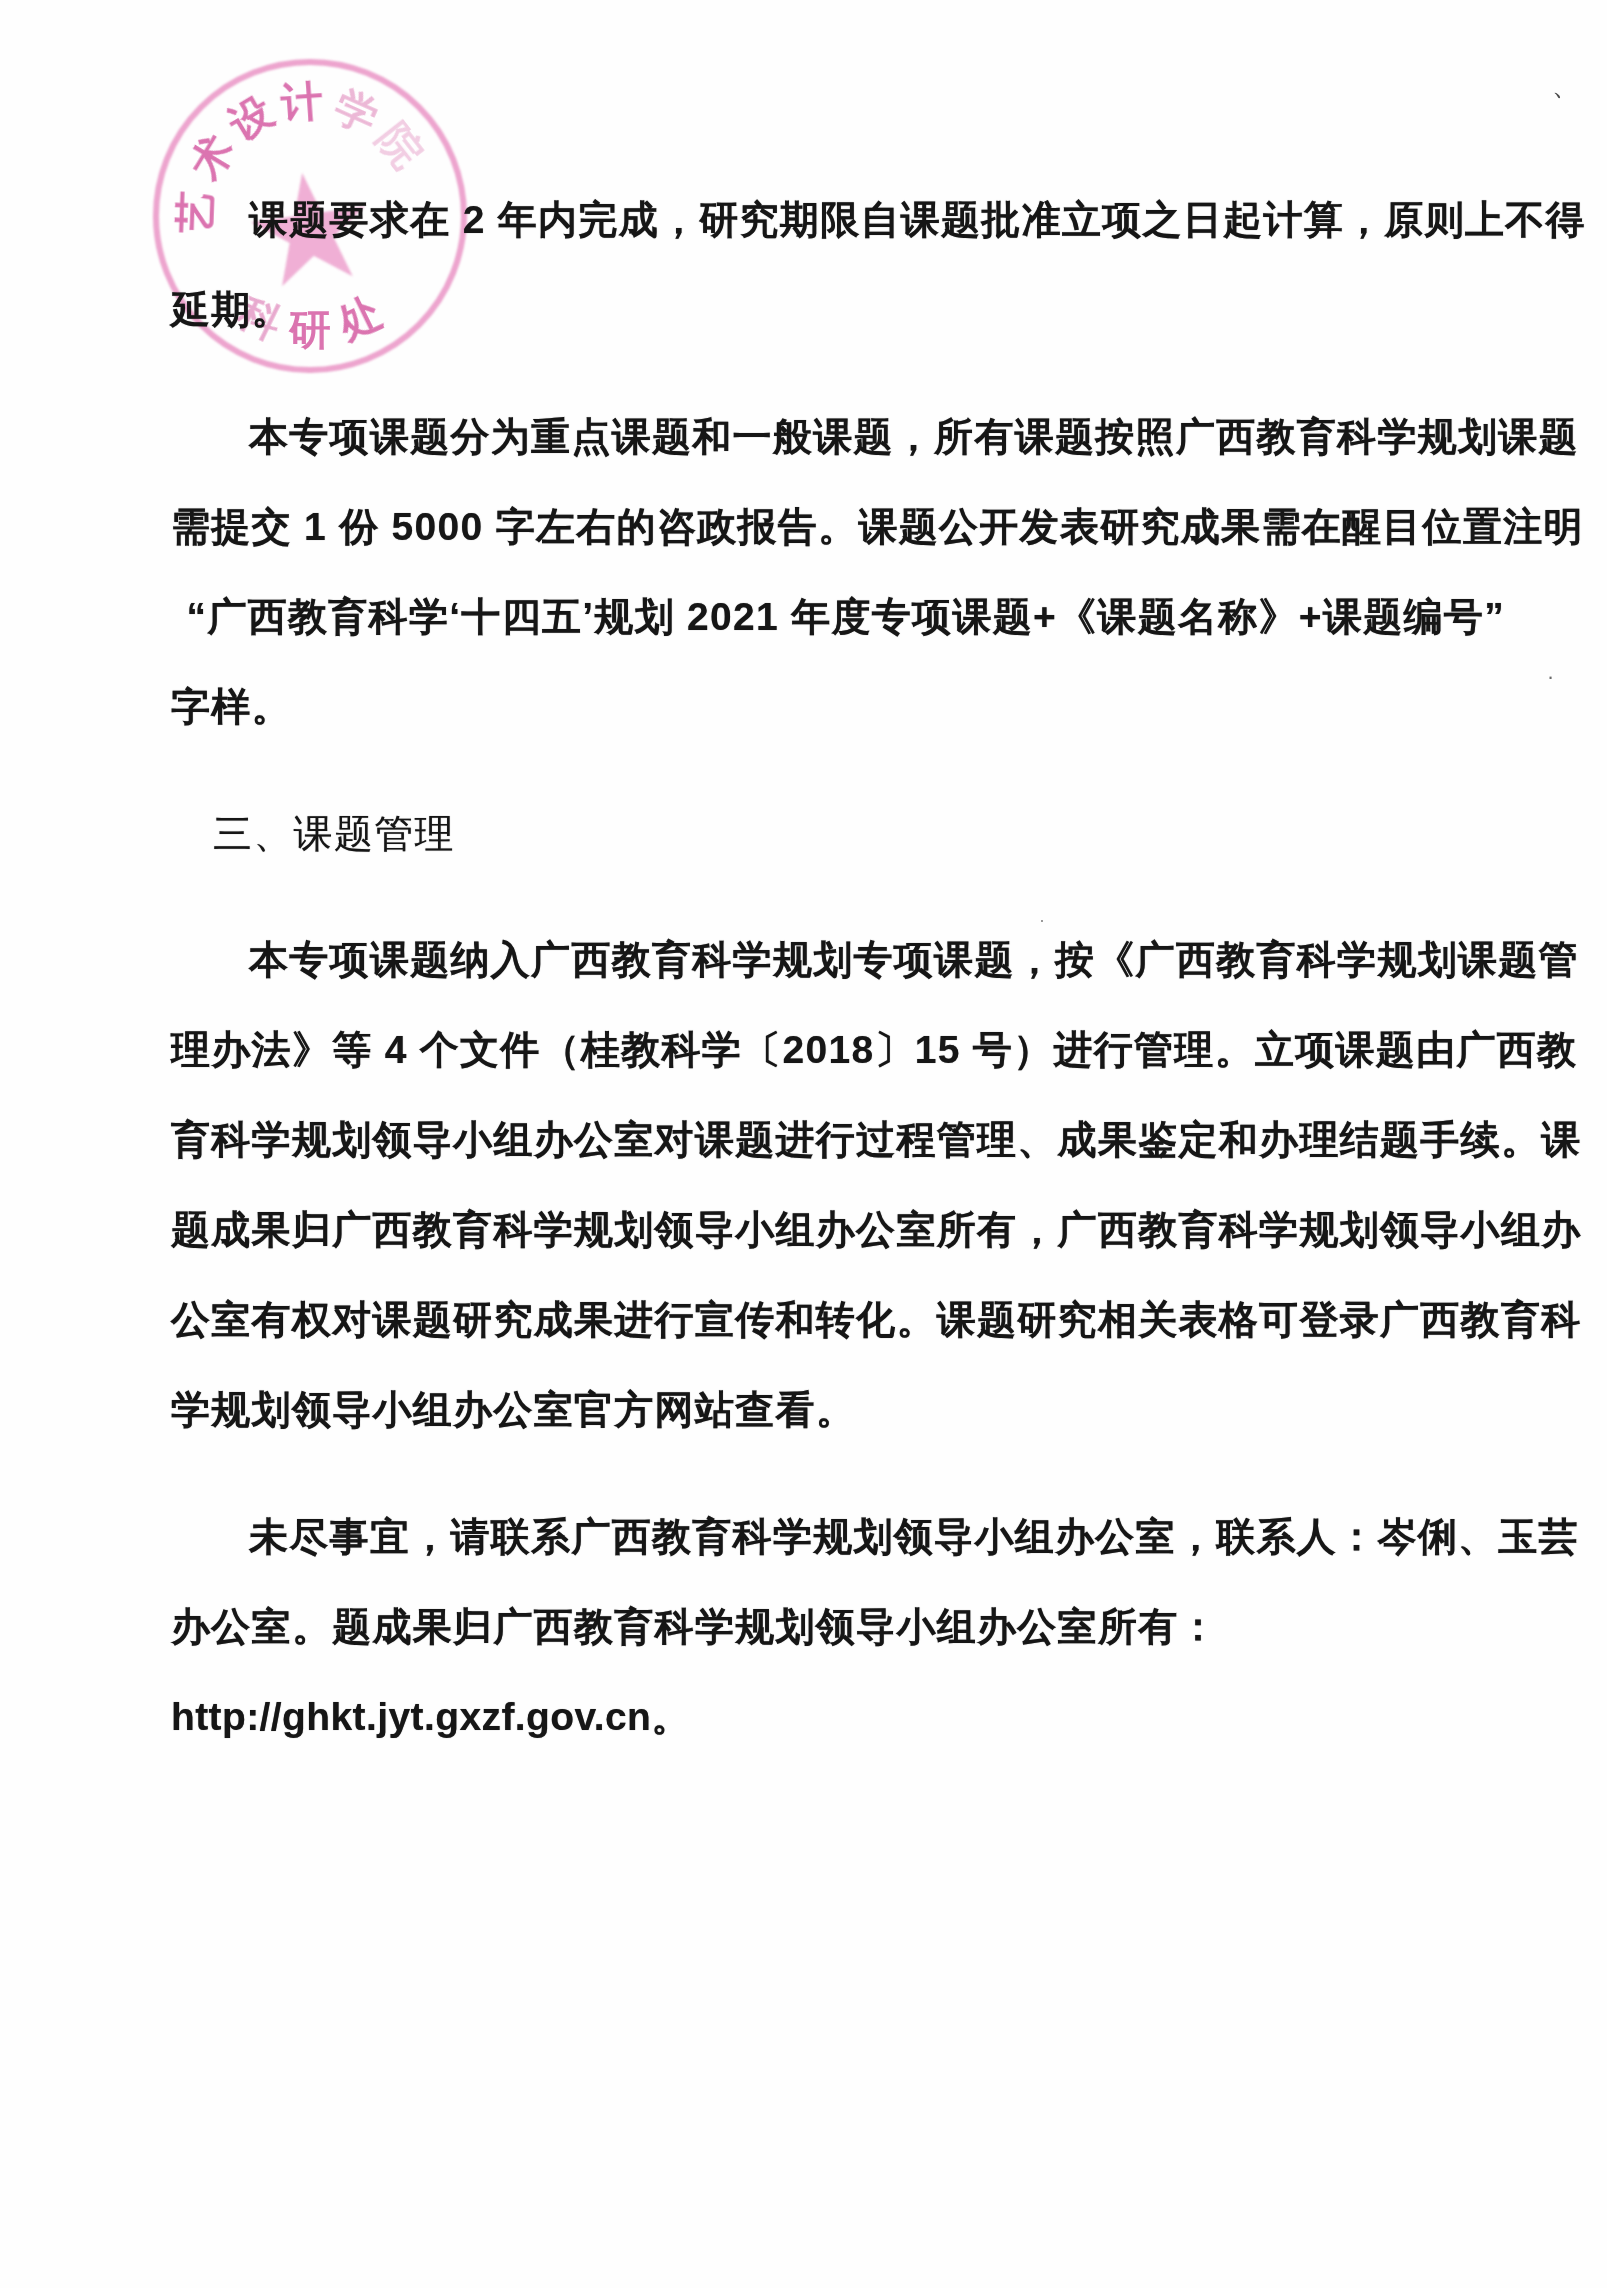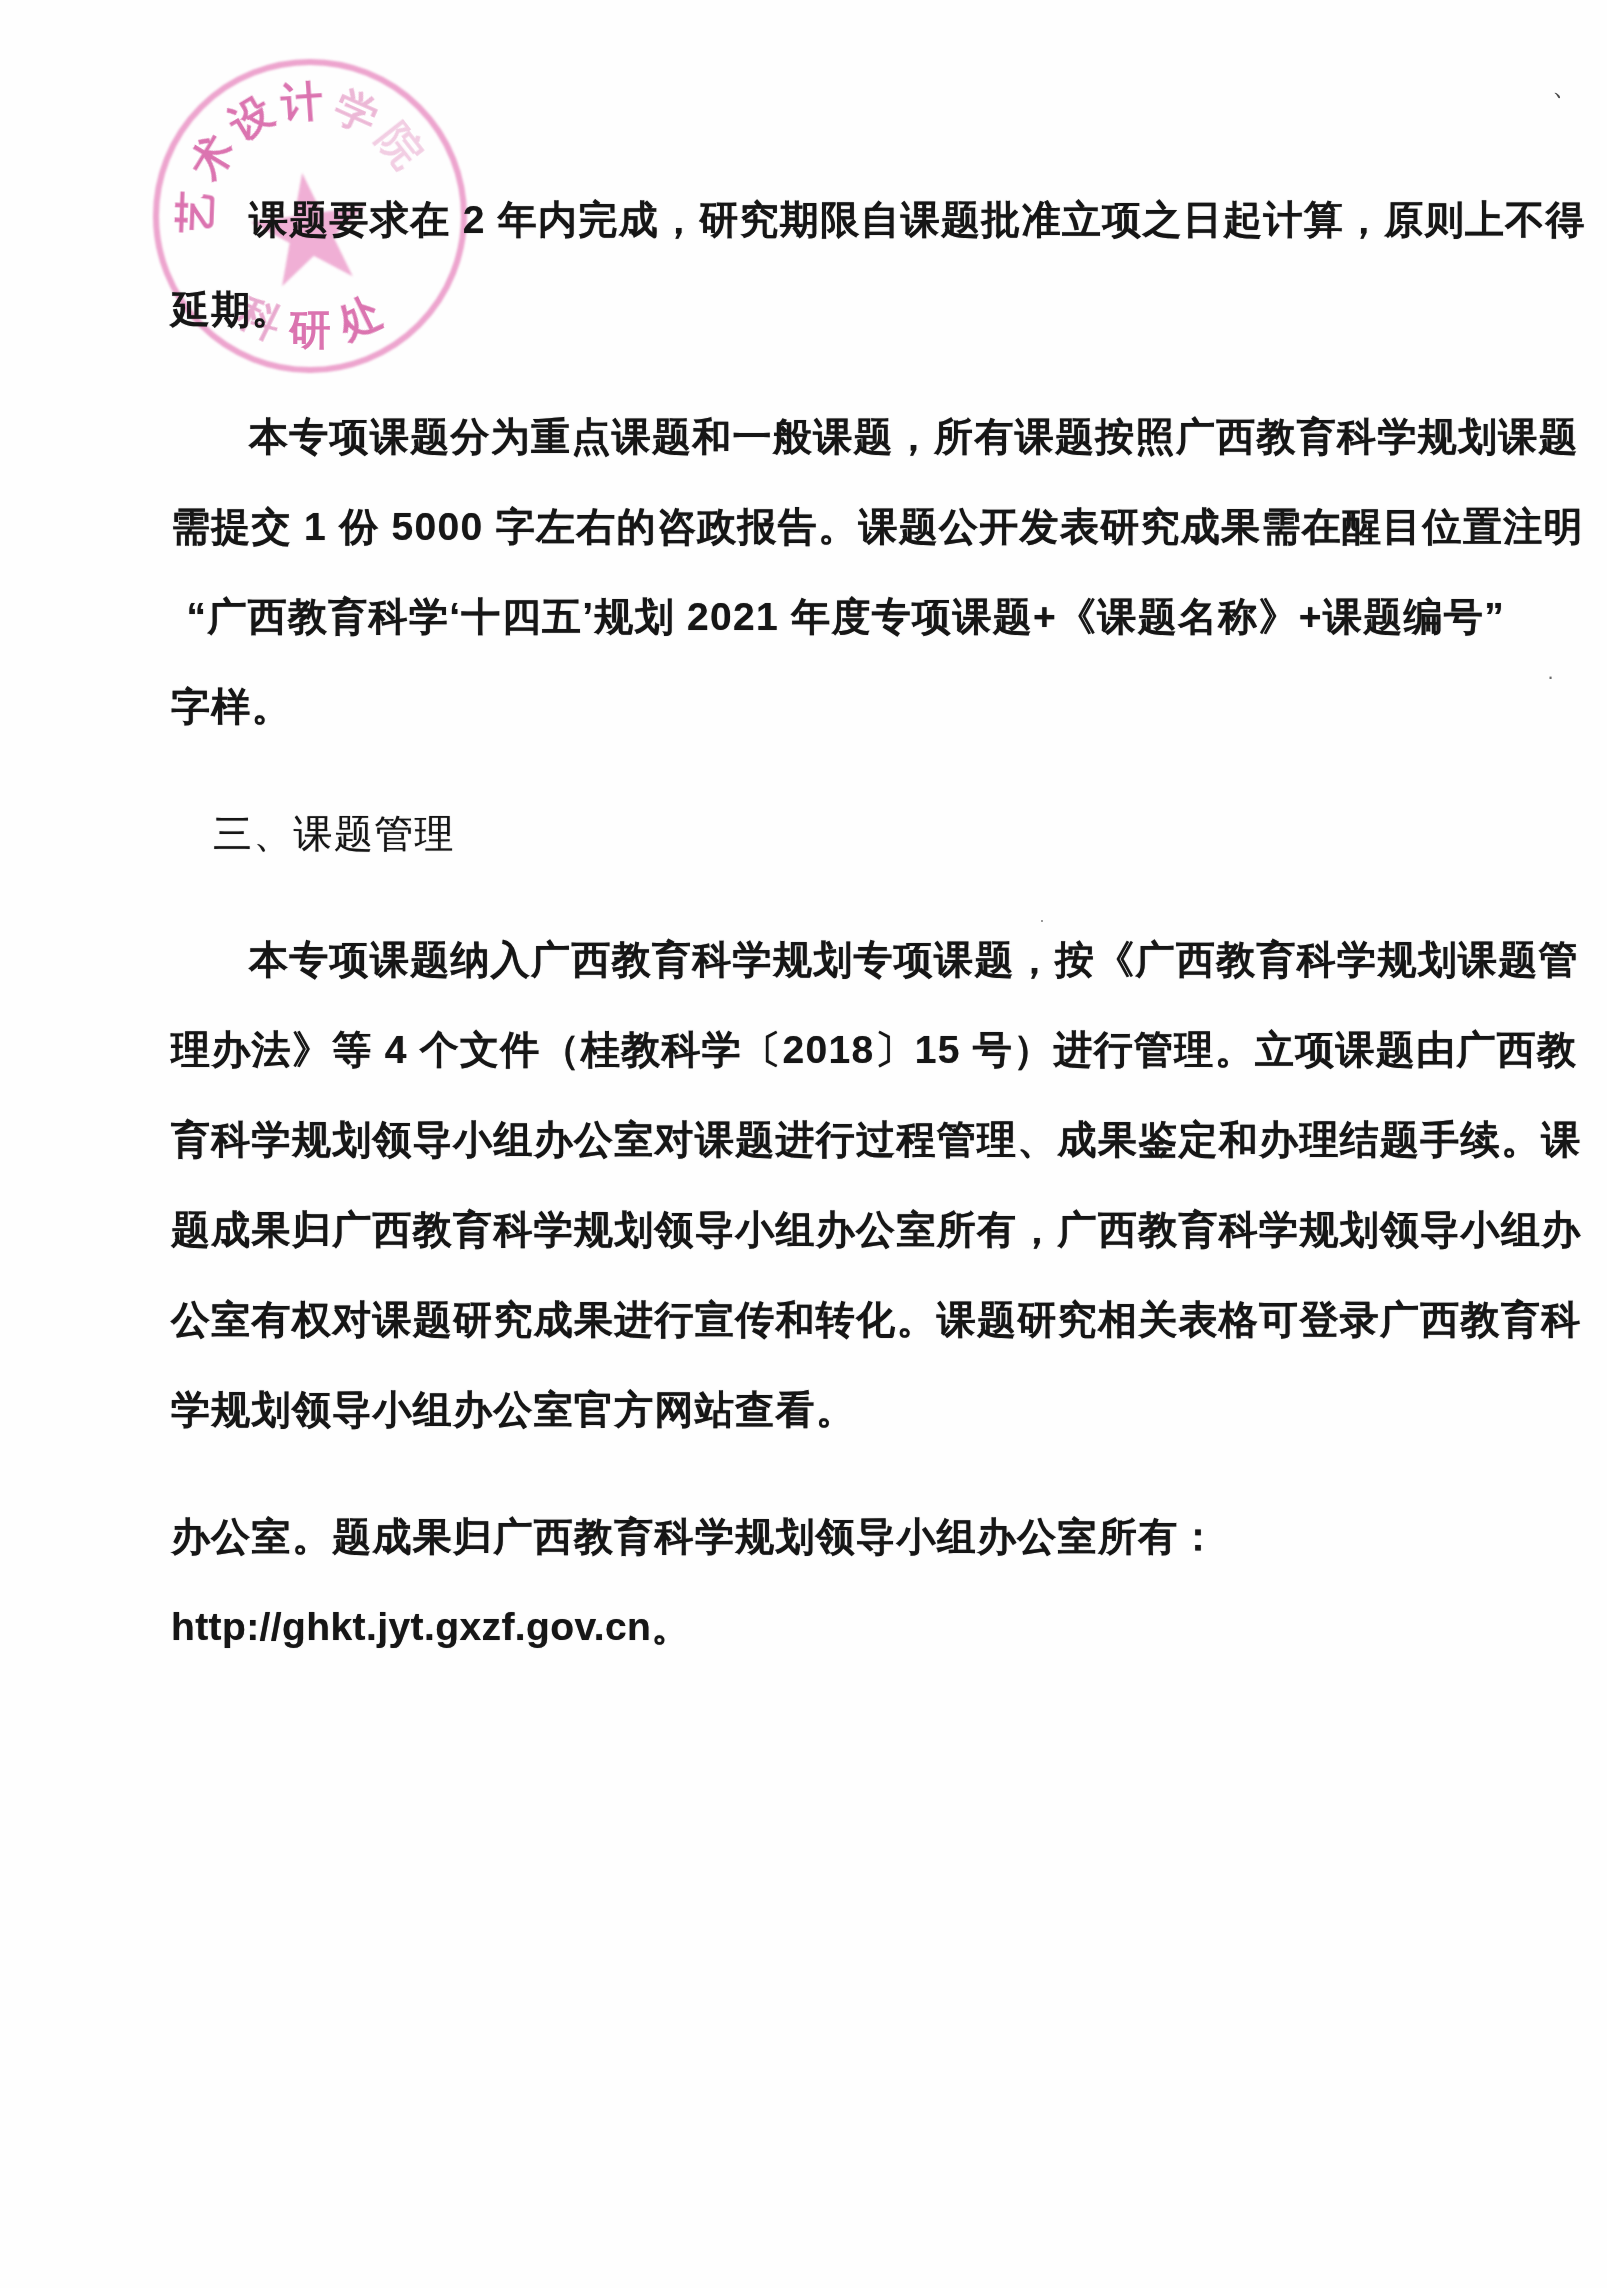--- a/index.html
+++ b/index.html
@@ -133,20 +133,21 @@
     <div class="para">
       <div class="line indent">本专项课题纳入广西教育科学规划专项课题，按《广西教育科学规划课题管</div>
       <div class="line">理办法》等 4 个文件（桂教科学〔2018〕15 号）进行管理。立项课题由广西教</div>
       <div class="line">育科学规划领导小组办公室对课题进行过程管理、成果鉴定和办理结题手续。课</div>
       <div class="line">题成果归广西教育科学规划领导小组办公室所有，广西教育科学规划领导小组办</div>
       <div class="line">公室有权对课题研究成果进行宣传和转化。课题研究相关表格可登录广西教育科</div>
       <div class="line">学规划领导小组办公室官方网站查看。</div>
     </div>
 
     <div class="para">
+      <div class="line indent">未尽事宜，请联系广西教育科学规划领导小组办公室，联系人：岑俐、玉芸</div>
       <div class="line">办公室。题成果归广西教育科学规划领导小组办公室所有：</div>
       <div class="line url-line">http://ghkt.jyt.gxzf.gov.cn。</div>
     </div>
 
   </div>
 
   <span class="speck speck-1">、</span>
   <span class="speck speck-2">·</span>
   <span class="speck speck-3">·</span>
 

